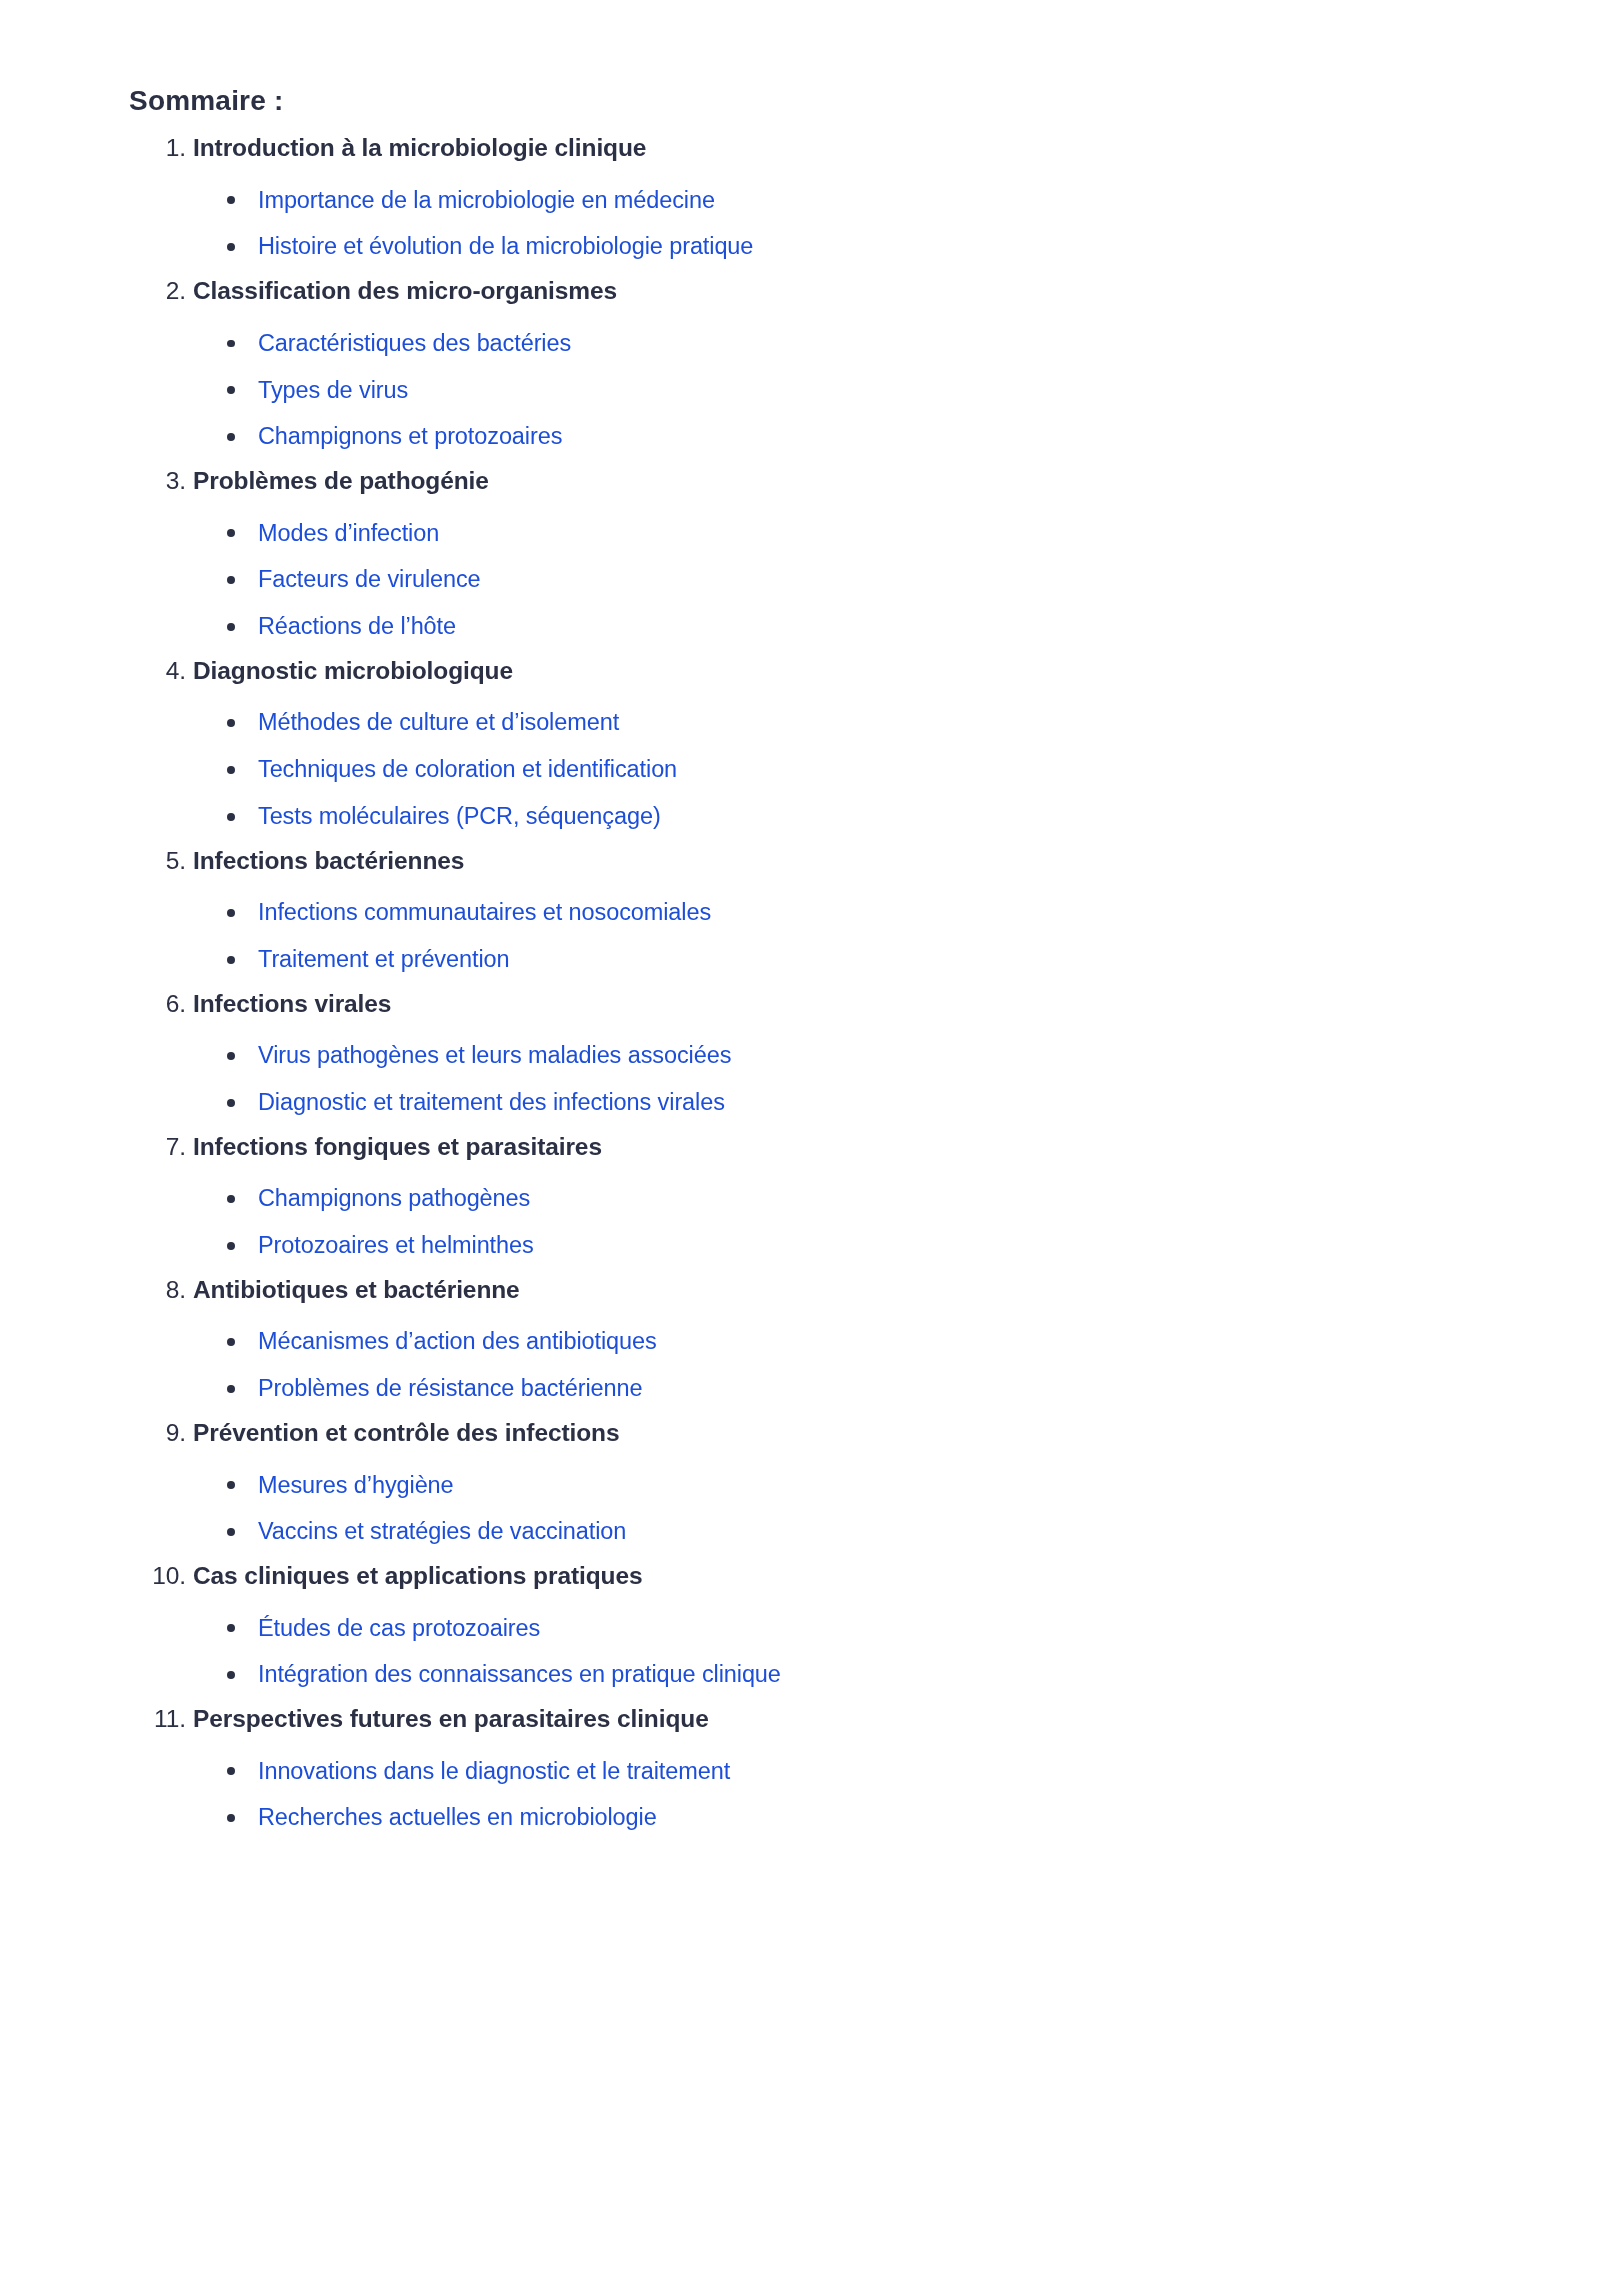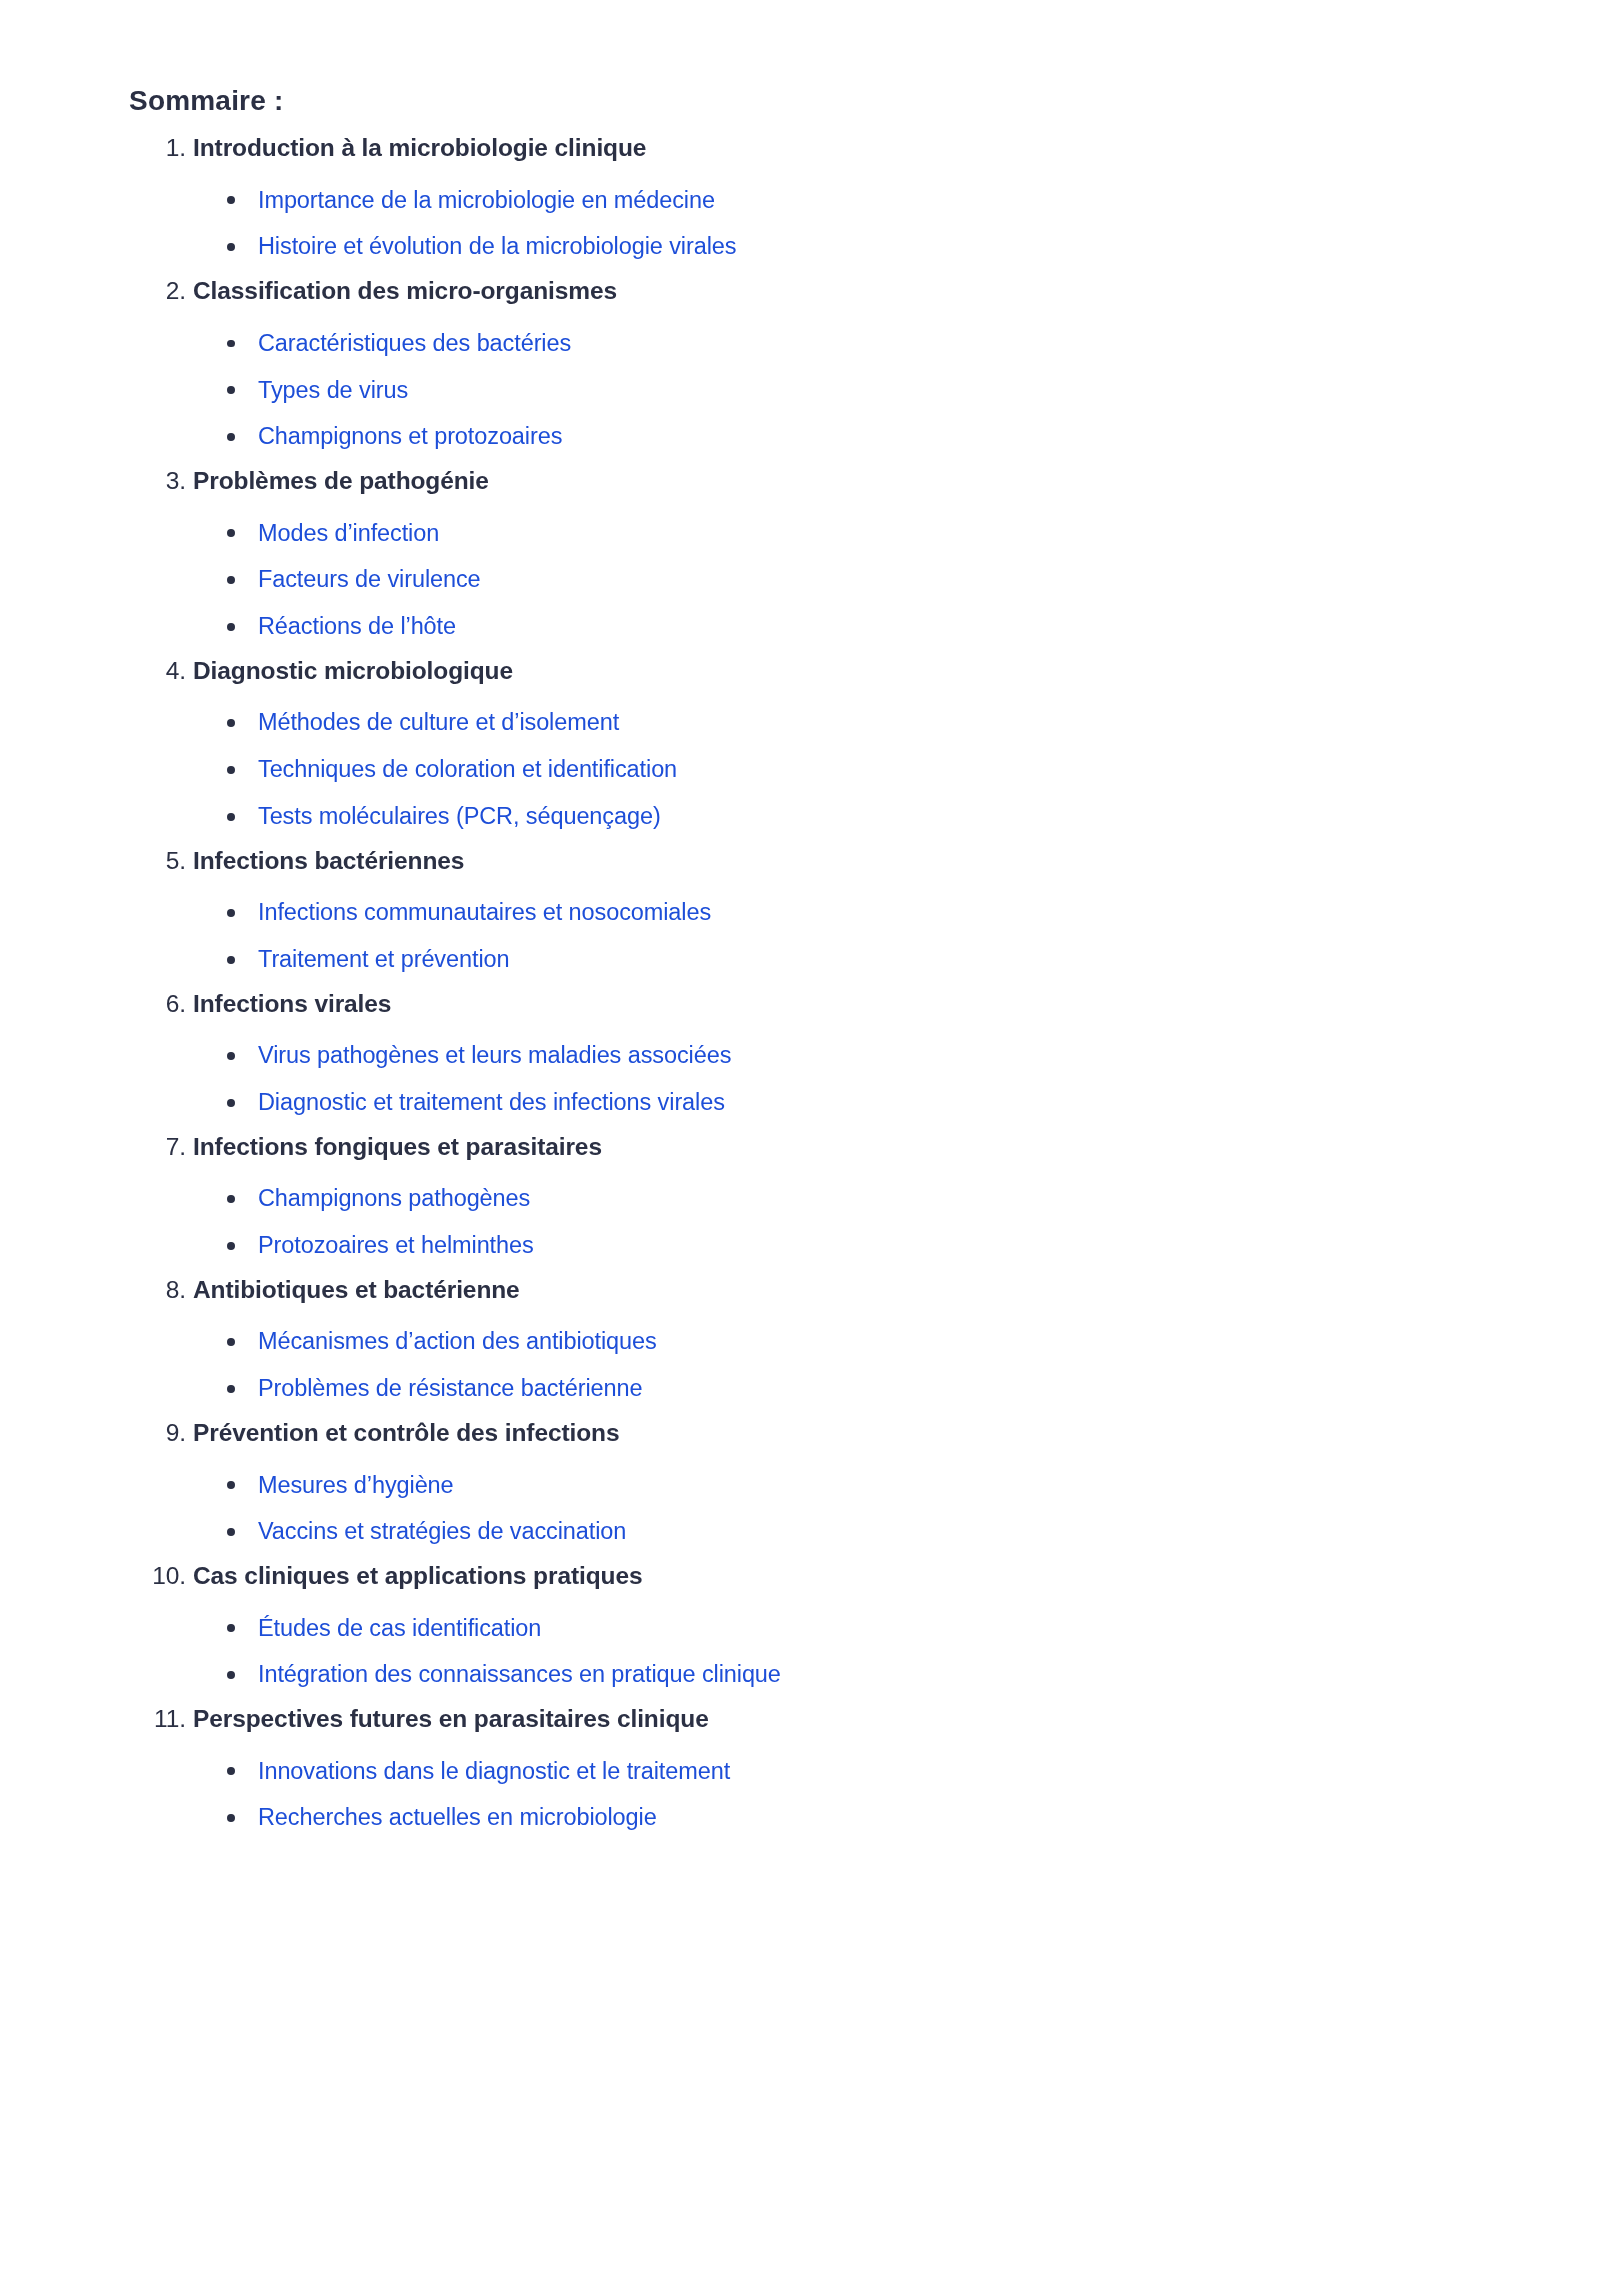--- a/index.html
+++ b/index.html
@@ -119,21 +119,21 @@
 <div class="page">
   <div class="content">
 
     <h1 class="doc-title">Sommaire :</h1>
 
     <ol class="toc">
         <li class="section">
           <div class="section-head"><span class="section-num">1.</span><span class="section-title">Introduction à la microbiologie clinique</span></div>
           <ul class="sublist">
             <li class="subitem"><span class="bullet-dot" aria-hidden="true" title="•"></span><span>Importance de la microbiologie en médecine</span></li>
-            <li class="subitem"><span class="bullet-dot" aria-hidden="true" title="•"></span><span>Histoire et évolution de la microbiologie virales</span></li>
+            <li class="subitem"><span class="bullet-dot" aria-hidden="true" title="•"></span><span>Histoire et évolution de la microbiologie pratique</span></li>
           </ul>
         </li>
         <li class="section">
           <div class="section-head"><span class="section-num">2.</span><span class="section-title">Classification des micro-organismes</span></div>
           <ul class="sublist">
             <li class="subitem"><span class="bullet-dot" aria-hidden="true" title="•"></span><span>Caractéristiques des bactéries</span></li>
             <li class="subitem"><span class="bullet-dot" aria-hidden="true" title="•"></span><span>Types de virus</span></li>
             <li class="subitem"><span class="bullet-dot" aria-hidden="true" title="•"></span><span>Champignons et protozoaires</span></li>
           </ul>
         </li>
@@ -184,21 +184,21 @@
         <li class="section">
           <div class="section-head"><span class="section-num">9.</span><span class="section-title">Prévention et contrôle des infections</span></div>
           <ul class="sublist">
             <li class="subitem"><span class="bullet-dot" aria-hidden="true" title="•"></span><span>Mesures d’hygiène</span></li>
             <li class="subitem"><span class="bullet-dot" aria-hidden="true" title="•"></span><span>Vaccins et stratégies de vaccination</span></li>
           </ul>
         </li>
         <li class="section">
           <div class="section-head"><span class="section-num">10.</span><span class="section-title">Cas cliniques et applications pratiques</span></div>
           <ul class="sublist">
-            <li class="subitem"><span class="bullet-dot" aria-hidden="true" title="•"></span><span>Études de cas identification</span></li>
+            <li class="subitem"><span class="bullet-dot" aria-hidden="true" title="•"></span><span>Études de cas protozoaires</span></li>
             <li class="subitem"><span class="bullet-dot" aria-hidden="true" title="•"></span><span>Intégration des connaissances en pratique clinique</span></li>
           </ul>
         </li>
         <li class="section">
           <div class="section-head"><span class="section-num">11.</span><span class="section-title">Perspectives futures en parasitaires clinique</span></div>
           <ul class="sublist">
             <li class="subitem"><span class="bullet-dot" aria-hidden="true" title="•"></span><span>Innovations dans le diagnostic et le traitement</span></li>
             <li class="subitem"><span class="bullet-dot" aria-hidden="true" title="•"></span><span>Recherches actuelles en microbiologie</span></li>
           </ul>
         </li>

